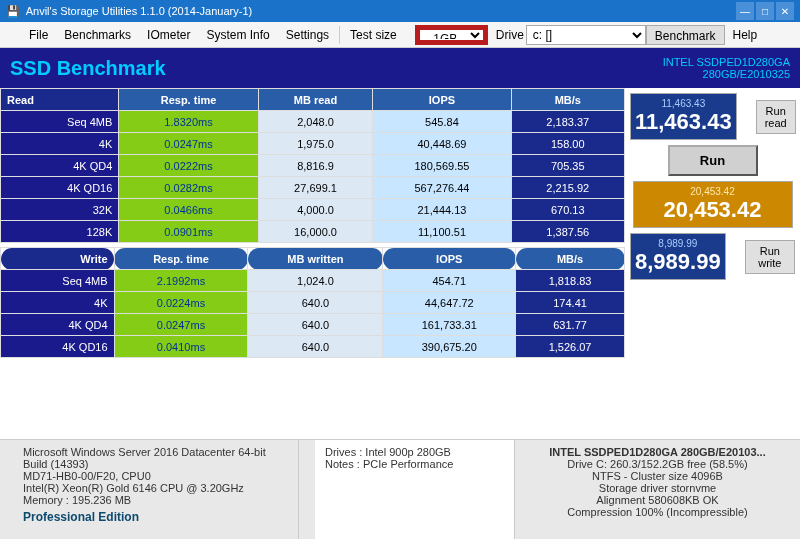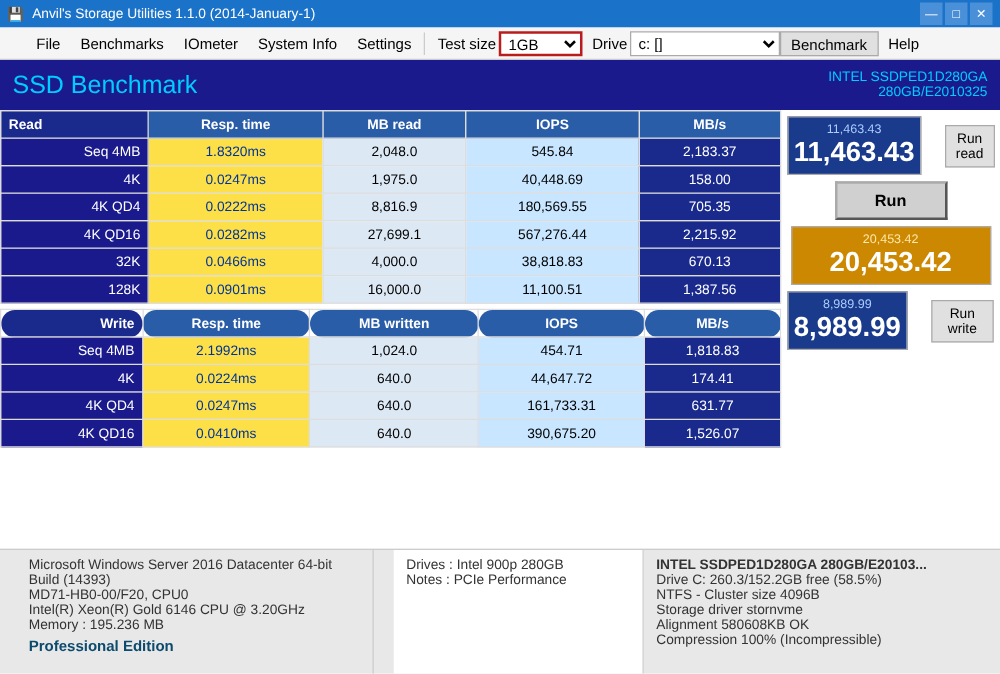--- a/index.html
+++ b/index.html
@@ -47,26 +47,27 @@
     .menu-item {
       padding: 3px 8px;
       cursor: pointer;
       font-size: 12px;
       color: #000;
     }
     .menu-sep { width: 1px; background: #ccc; height: 18px; margin: 0 2px; }
 
     .test-size-label { margin-left: 8px; font-size: 12px; }
     .test-size-select {
-      margin-left: 2px;
+      margin-left: 18px;
       padding: 1px 2px;
       font-size: 12px;
-      border: 2px solid #b91c1c;
+      border: 5px solid #b91c1c;
       background: white;
       height: 20px;
+      text-align: center;
     }
     .drive-label { margin-left: 8px; font-size: 12px; }
     .drive-select {
       margin-left: 2px;
       padding: 1px 2px;
       font-size: 12px;
       border: 1px solid #aaa;
       background: white;
       height: 20px;
       width: 120px;
@@ -129,21 +130,21 @@
       background: #2a5da8;
       color: white;
       font-weight: bold;
     }
     .header-row th:first-child { text-align: right; }
     .row-label {
       background: #1a1a8c;
       color: white;
       text-align: right !important;
     }
-    .resp-time { background: #fde047; color: #003399; }
+    .resp-time { background: #84cc16; color: #003399; }
     .mb-read { background: #dde8f5; }
     .iops-cell { background: #c8e6ff; }
     .mbs-cell { background: #1a2a8c; color: white; }
     .write-header th { background: #2a5da8; color: white; border-radius: 11px; }
     .write-header th:first-child { text-align: right; }
     .write-row-label {
       background: #1a1a8c;
       color: white;
       text-align: right !important;
     }
@@ -243,20 +244,21 @@
       padding: 6px 10px;
       border-right: 1px solid #ccc;
       background: white;
       margin-left: 16px;
     }
     .bottom-center .drives-info { color: #333; }
     .bottom-right {
       flex: 1;
       padding: 6px 10px;
       color: #333;
+      text-align: center;
     }
 
     
     .screenshot-btn {
       background: #e0e0e0;
       border: 1px solid #aaa;
       padding: 3px 8px;
       font-size: 12px;
       cursor: pointer;
       height: 20px;
@@ -303,21 +305,21 @@
   <select class="drive-select">
     <option>c: []</option>
   </select>
   <button class="screenshot-btn">Benchmark</button>
   <span class="menu-item">Help</span>
 </div>
 
 <div class="main">
 
   <div class="ssd-header">
-    <span style="font-size:20px;font-weight:normal;color:#00ccff;">SSD Benchmark</span>
+    <span style="font-size:20px;font-weight:bold;color:#00ccff;">SSD Benchmark</span>
     <div class="ssd-header-right">
       <div>INTEL SSDPED1D280GA</div>
       <div>280GB/E2010325</div>
     </div>
   </div>
 
   <div class="content-area">
 
     <div class="bench-area">
 
@@ -357,21 +359,21 @@
     <td class="row-label">4K QD16</td>
     <td class="resp-time">0.0282ms</td>
     <td class="mb-read">27,699.1</td>
     <td class="iops-cell">567,276.44</td>
     <td class="mbs-cell">2,215.92</td>
   </tr>
             <tr>
     <td class="row-label">32K</td>
     <td class="resp-time">0.0466ms</td>
     <td class="mb-read">4,000.0</td>
-    <td class="iops-cell">38,818.83</td>
+    <td class="iops-cell">21,444.13</td>
     <td class="mbs-cell">670.13</td>
   </tr>
             <tr>
     <td class="row-label">128K</td>
     <td class="resp-time">0.0901ms</td>
     <td class="mb-read">16,000.0</td>
     <td class="iops-cell">11,100.51</td>
     <td class="mbs-cell">1,387.56</td>
   </tr>
           </tbody>

